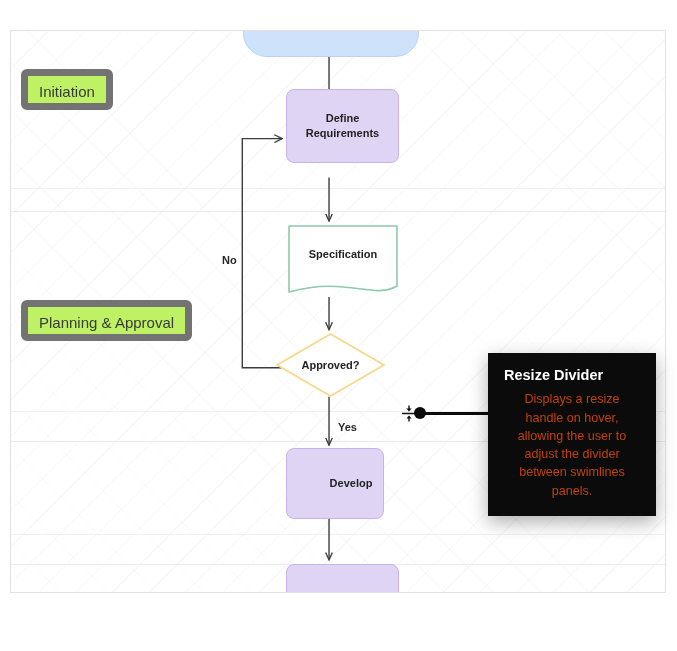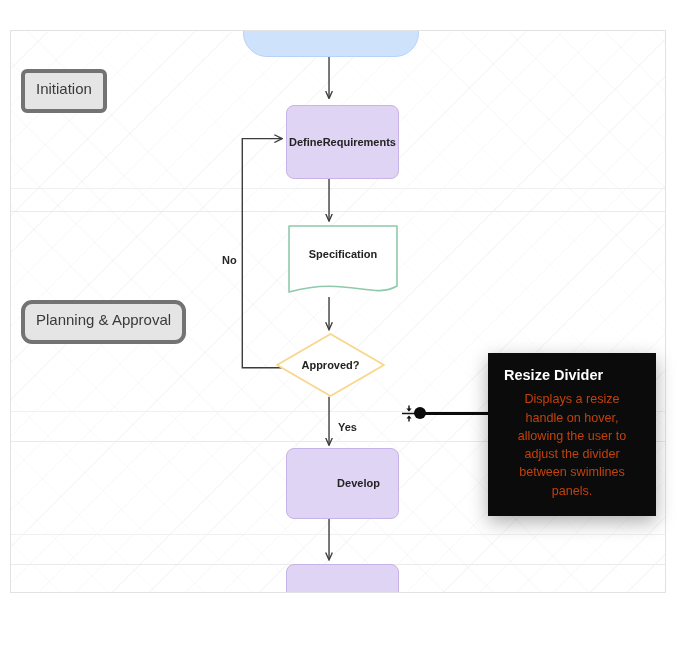--- a/index.html
+++ b/index.html
@@ -50,27 +50,27 @@
     position: absolute;
     left: 0;
     width: 100%;
     height: 0;
     border-top: 1px solid #f0f0f2;
   }
   .lane-divider.strong { border-top-color: #eaeaec; }
 
   .lane-label {
     position: absolute;
-    background: #e5e5e5;
-    border: 4px solid #737373;
+    background: #bef264;
+    border: 7px solid #737373;
     border-radius: 6px;
     color: #3a3a3a;
     font-size: 15px;
     line-height: 1;
-    padding: 8px 11px 13px 11px;
+    padding: 8px 11px 4px 11px;
     white-space: nowrap;
   }
 
   
   .node {
     position: absolute;
     box-sizing: border-box;
     display: flex;
     align-items: center;
     justify-content: center;
@@ -187,21 +187,21 @@
     <div id="watermark"></div>
 
     <div class="lane-divider" style="top:157px;"></div>
     <div class="lane-divider strong" style="top:180px;"></div>
     <div class="lane-divider" style="top:380px;"></div>
     <div class="lane-divider strong" style="top:410px;"></div>
     <div class="lane-divider" style="top:503px;"></div>
     <div class="lane-divider strong" style="top:533px;"></div>
 
     <div class="lane-label" style="left:10px; top:38px;">Initiation</div>
-    <div class="lane-label" style="left:10px; top:269px;border-radius:11px;">Planning &amp; Approval</div>
+    <div class="lane-label" style="left:10px; top:269px;">Planning &amp; Approval</div>
 
     <svg class="overlay" viewBox="0 0 656 563" preserveAspectRatio="none">
       <defs>
         <marker id="arrow" viewBox="0 0 10 10" refX="8" refY="5" markerWidth="6" markerHeight="6" orient="auto-start-reverse">
           <path d="M 0 1 L 9 5 L 0 9" fill="none" stroke="#3c3c3c" stroke-width="1.6"></path>
         </marker>
         <marker id="arrowthin" viewBox="0 0 10 10" refX="9" refY="5" markerWidth="7" markerHeight="7" orient="auto-start-reverse">
           <path d="M 1 1 L 9 5 L 1 9" fill="none" stroke="#3c3c3c" stroke-width="1.3"></path>
         </marker>
       </defs>
@@ -216,40 +216,40 @@
 
       <path d="M 319 488 L 319 530" fill="none" stroke="#3c3c3c" stroke-width="1.4" marker-end="url(#arrow)"></path>
 
       <path d="M 273 338 L 232 338 L 232 108 L 272 108" fill="none" stroke="#3c3c3c" stroke-width="1.4" marker-end="url(#arrowthin)"></path>
     </svg>
 
     <div class="node node-start" style="left:232px; top:-22px; width:176px; height:48px;">
       <span></span>
     </div>
 
-    <div class="node node-process" style="left:275px; top:74px; width:113px; height:74px; flex-direction:row;">
+    <div class="node node-process" style="left:275px; top:58px; width:113px; height:74px; flex-direction:column;">
       <span>Define</span>
       <span>Requirements</span>
     </div>
 
     <div class="node-doc-wrap" style="left:276px; top:193px; width:112px; height:74px;">
       <svg width="112" height="74" viewBox="0 0 112 74">
         <path d="M 2 2 L 110 2 L 110 62 C 86 76 60 52 2 68 Z" fill="#ffffff" stroke="#8fc9ab" stroke-width="1.6" stroke-linejoin="round"></path>
       </svg>
       <div class="node-doc-label">Specification</div>
     </div>
 
     <div class="node-diamond-wrap" style="left:264px; top:301px; width:111px; height:66px;">
       <svg width="111" height="66" viewBox="0 0 111 66">
         <path d="M 55.5 2 L 109 33 L 55.5 64 L 2 33 Z" fill="#ffffff" stroke="#f8d78a" stroke-width="1.8" stroke-linejoin="round"></path>
       </svg>
       <div class="node-diamond-label">Approved?</div>
     </div>
 
-    <div class="node node-process" style="left:275px; top:417px; width:113px; height:71px;padding-left:32px;">
+    <div class="node node-process" style="left:275px; top:417px; width:98px; height:71px;padding-left:32px;">
       <span>Develop</span>
     </div>
 
     <div class="node node-process" style="left:275px; top:533px; width:113px; height:71px;">
       <span></span>
     </div>
 
     <div class="edge-label" style="left:211px; top:223px;">No</div>
     <div class="edge-label" style="left:327px; top:390px;">Yes</div>
   </div>

